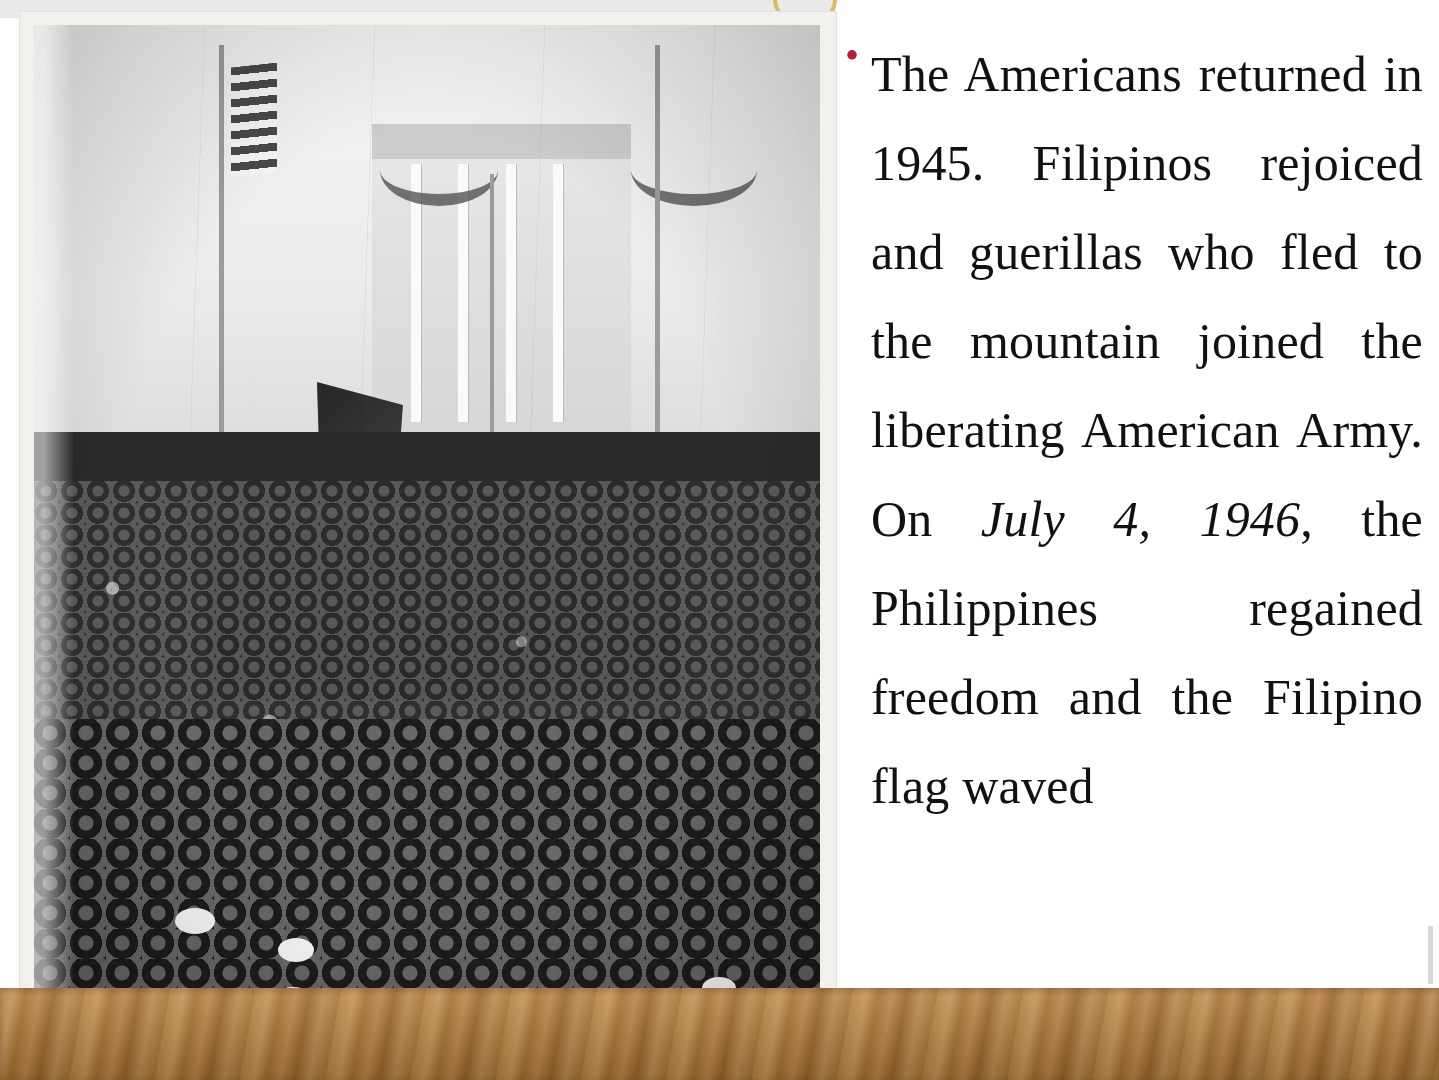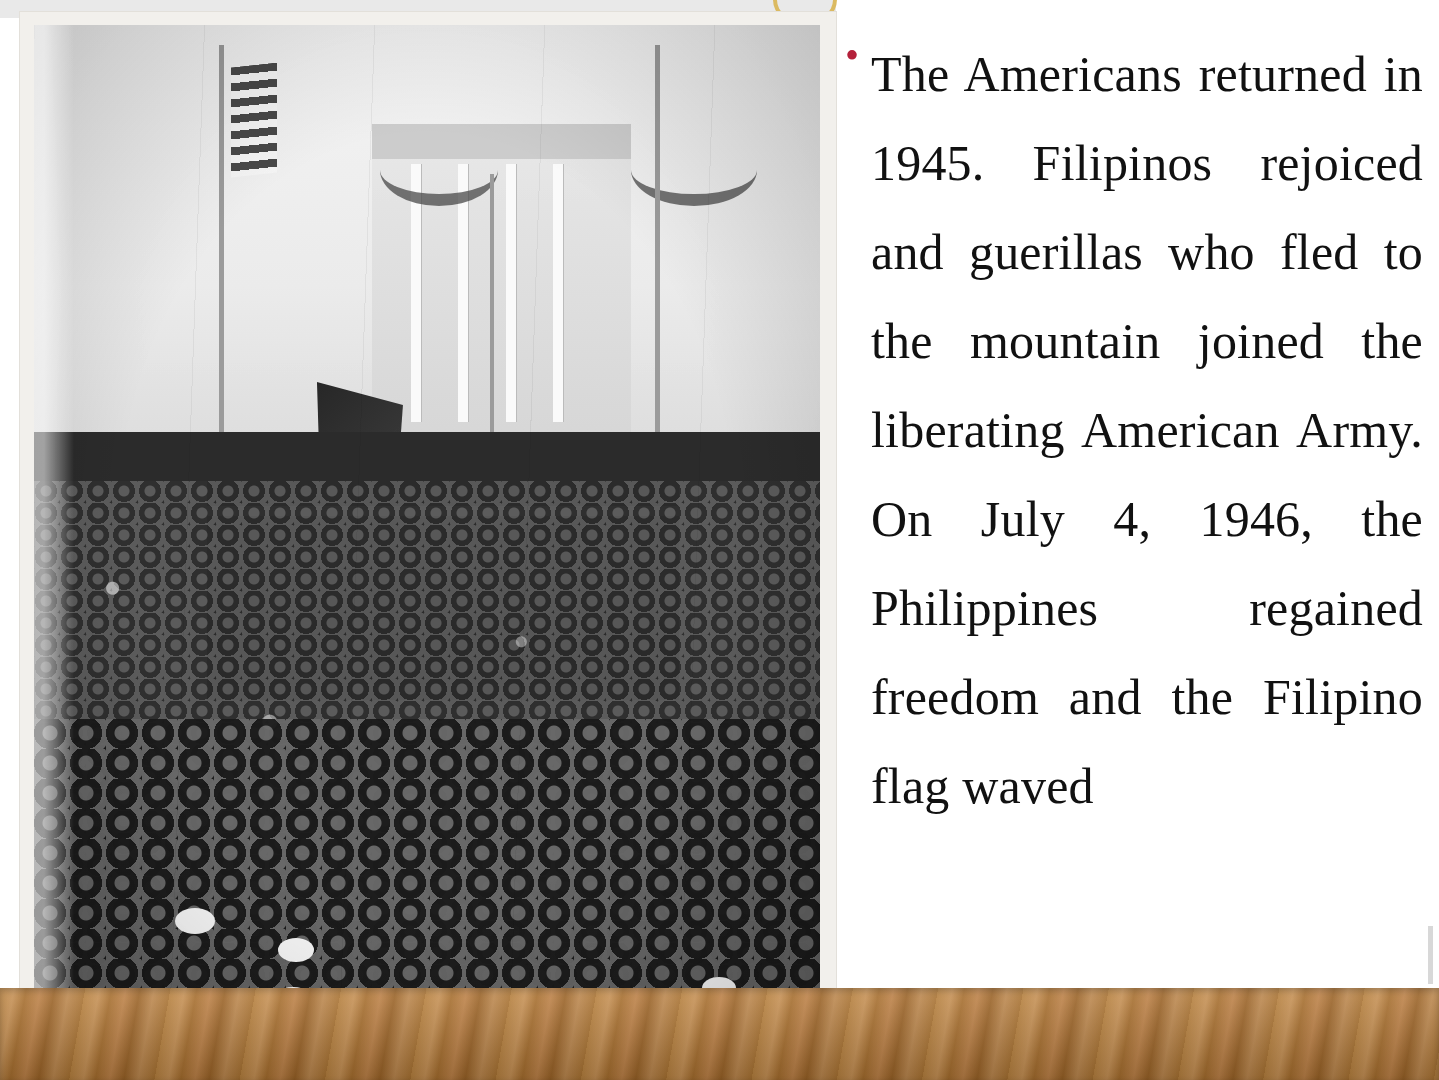--- a/index.html
+++ b/index.html
@@ -240,20 +240,21 @@
     font-family: "Liberation Serif", serif;
     font-size: 50px;
     line-height: 89px;
     color: #111111;
     text-align: justify;
     text-justify: inter-word;
     letter-spacing: 0.2px;
     hyphens: none;
   }
   .body-text .em {
+    font-style: italic;
   }
 
   
   .deco-arc {
     position: absolute;
     left: 773px;
     top: -26px;
     width: 56px;
     height: 44px;
     border: 4px solid #d9b24a;

